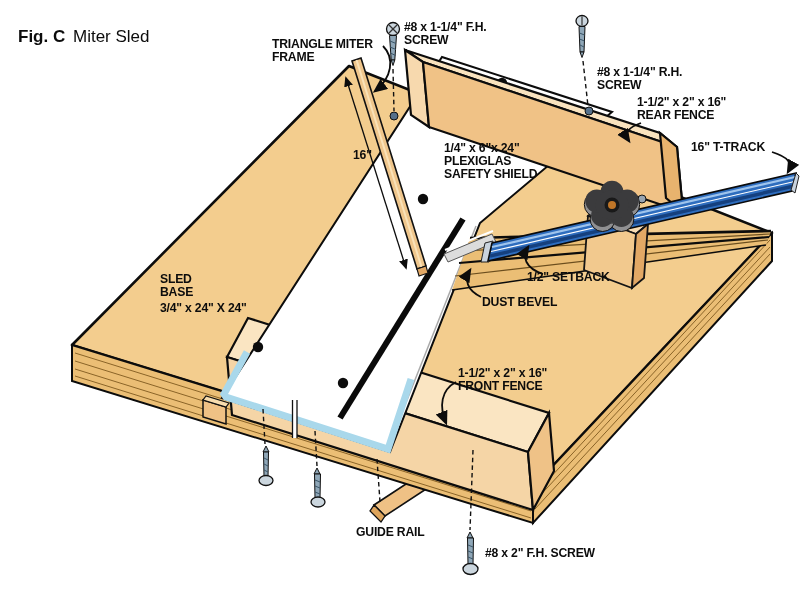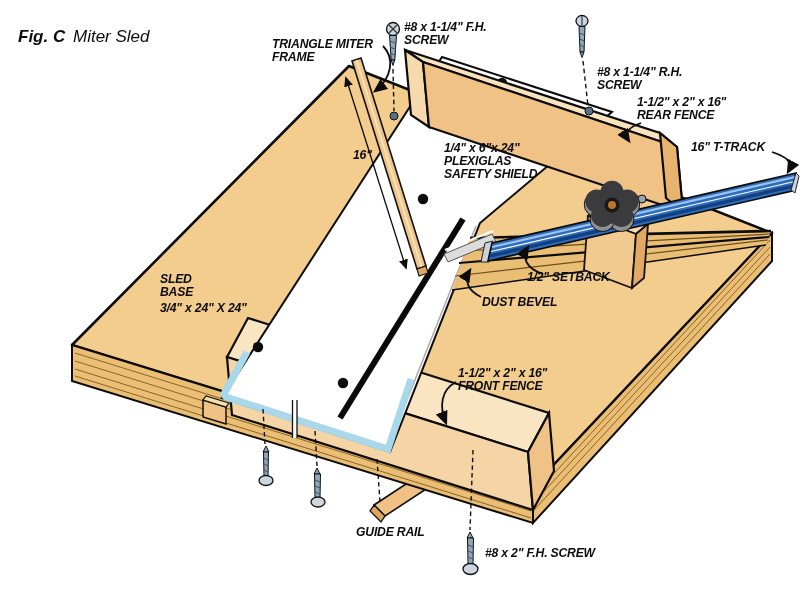--- a/index.html
+++ b/index.html
@@ -1,16 +1,16 @@
 <!DOCTYPE html>
 <html><head>
 <meta charset="utf-8">
 <style>
   html,body{margin:0;padding:0;background:#ffffff;}
-  .stage{position:relative;width:800px;height:584px;background:#fff;overflow:hidden;font-style:italic;}
+  .stage{position:relative;width:800px;height:584px;background:#fff;overflow:hidden;}
   svg{display:block;}
   text{font-family:"Liberation Sans", sans-serif;font-weight:bold;fill:#0c0c0c;}
   .lbl{font-size:12.2px;letter-spacing:-0.2px;}
   .cap-bold{font-size:17px;font-weight:bold;}
   .cap-reg{font-size:17px;font-weight:normal;}
   .ldr{fill:none;stroke:#0c0c0c;stroke-width:1.8;}
   .dash{fill:none;stroke:#111;stroke-width:1.4;stroke-dasharray:4.5,3.2;}
   .lam{stroke:#8a6428;stroke-width:1;fill:none;}
 </style>
 </head>

